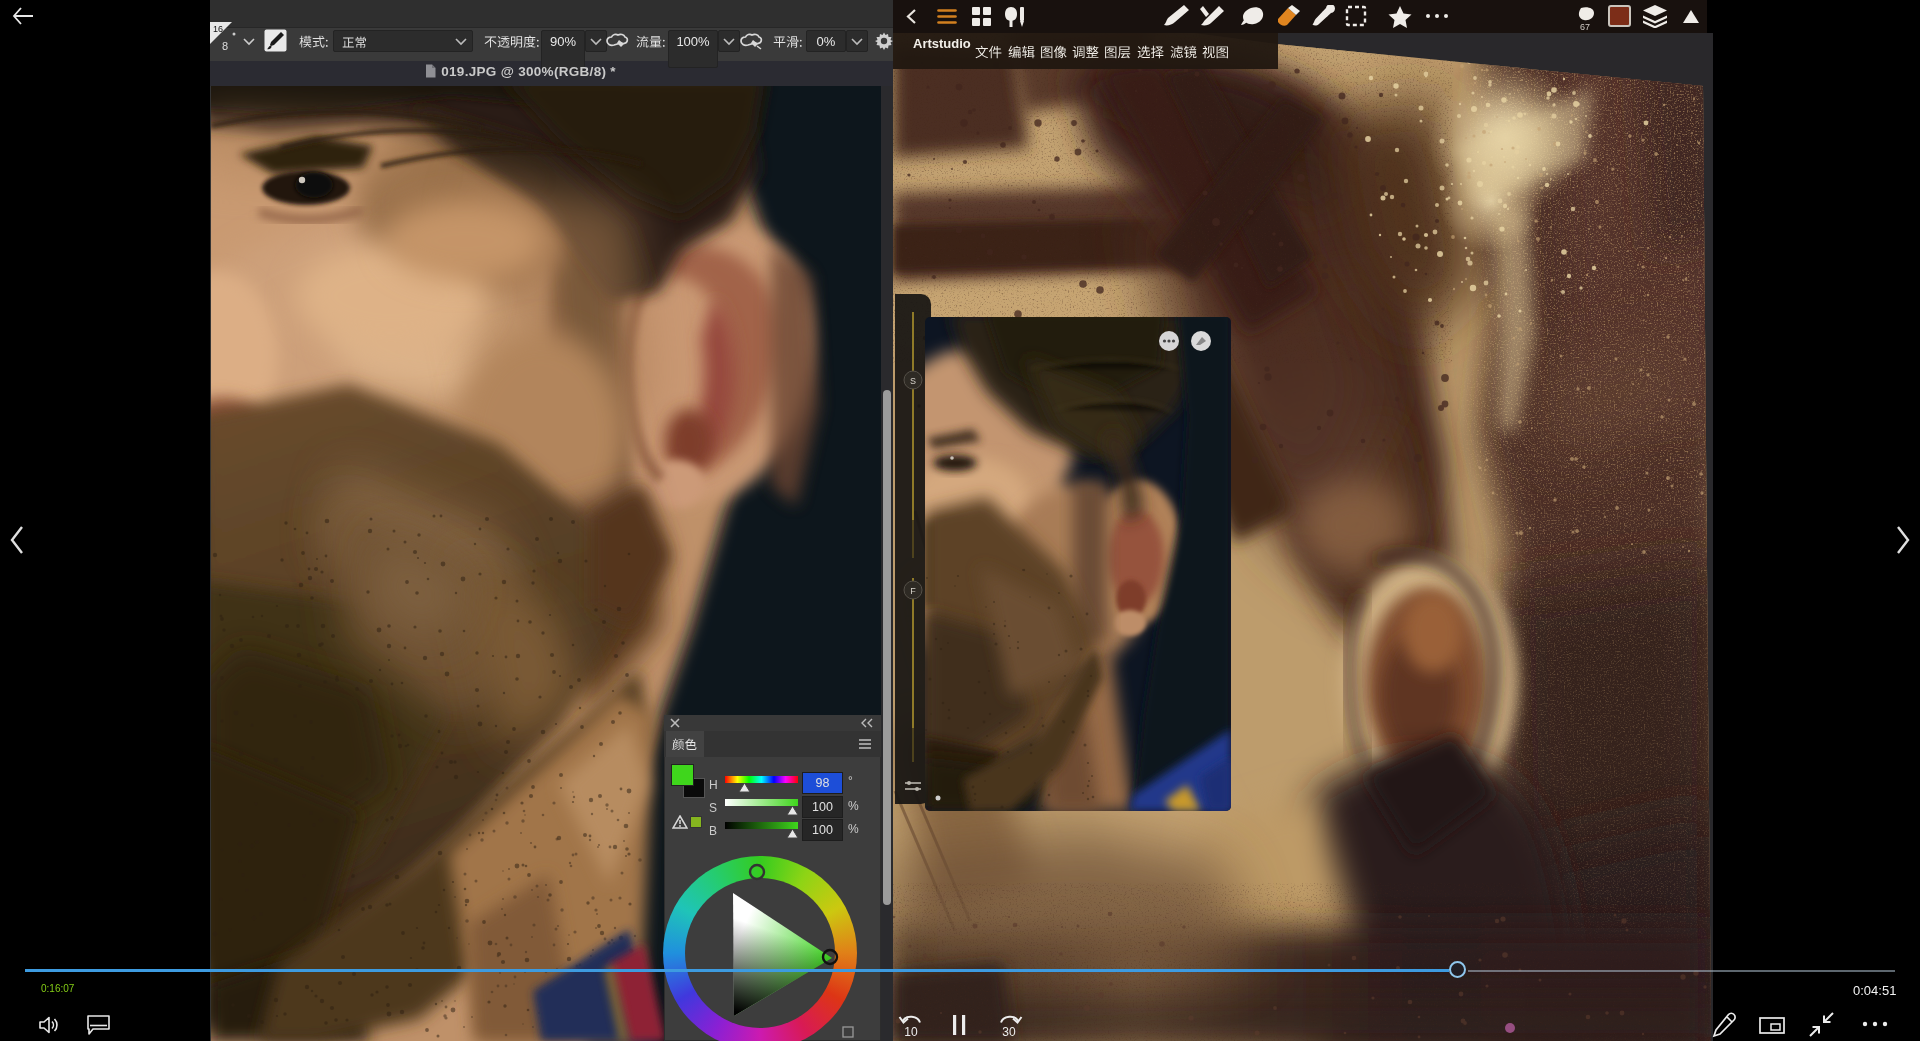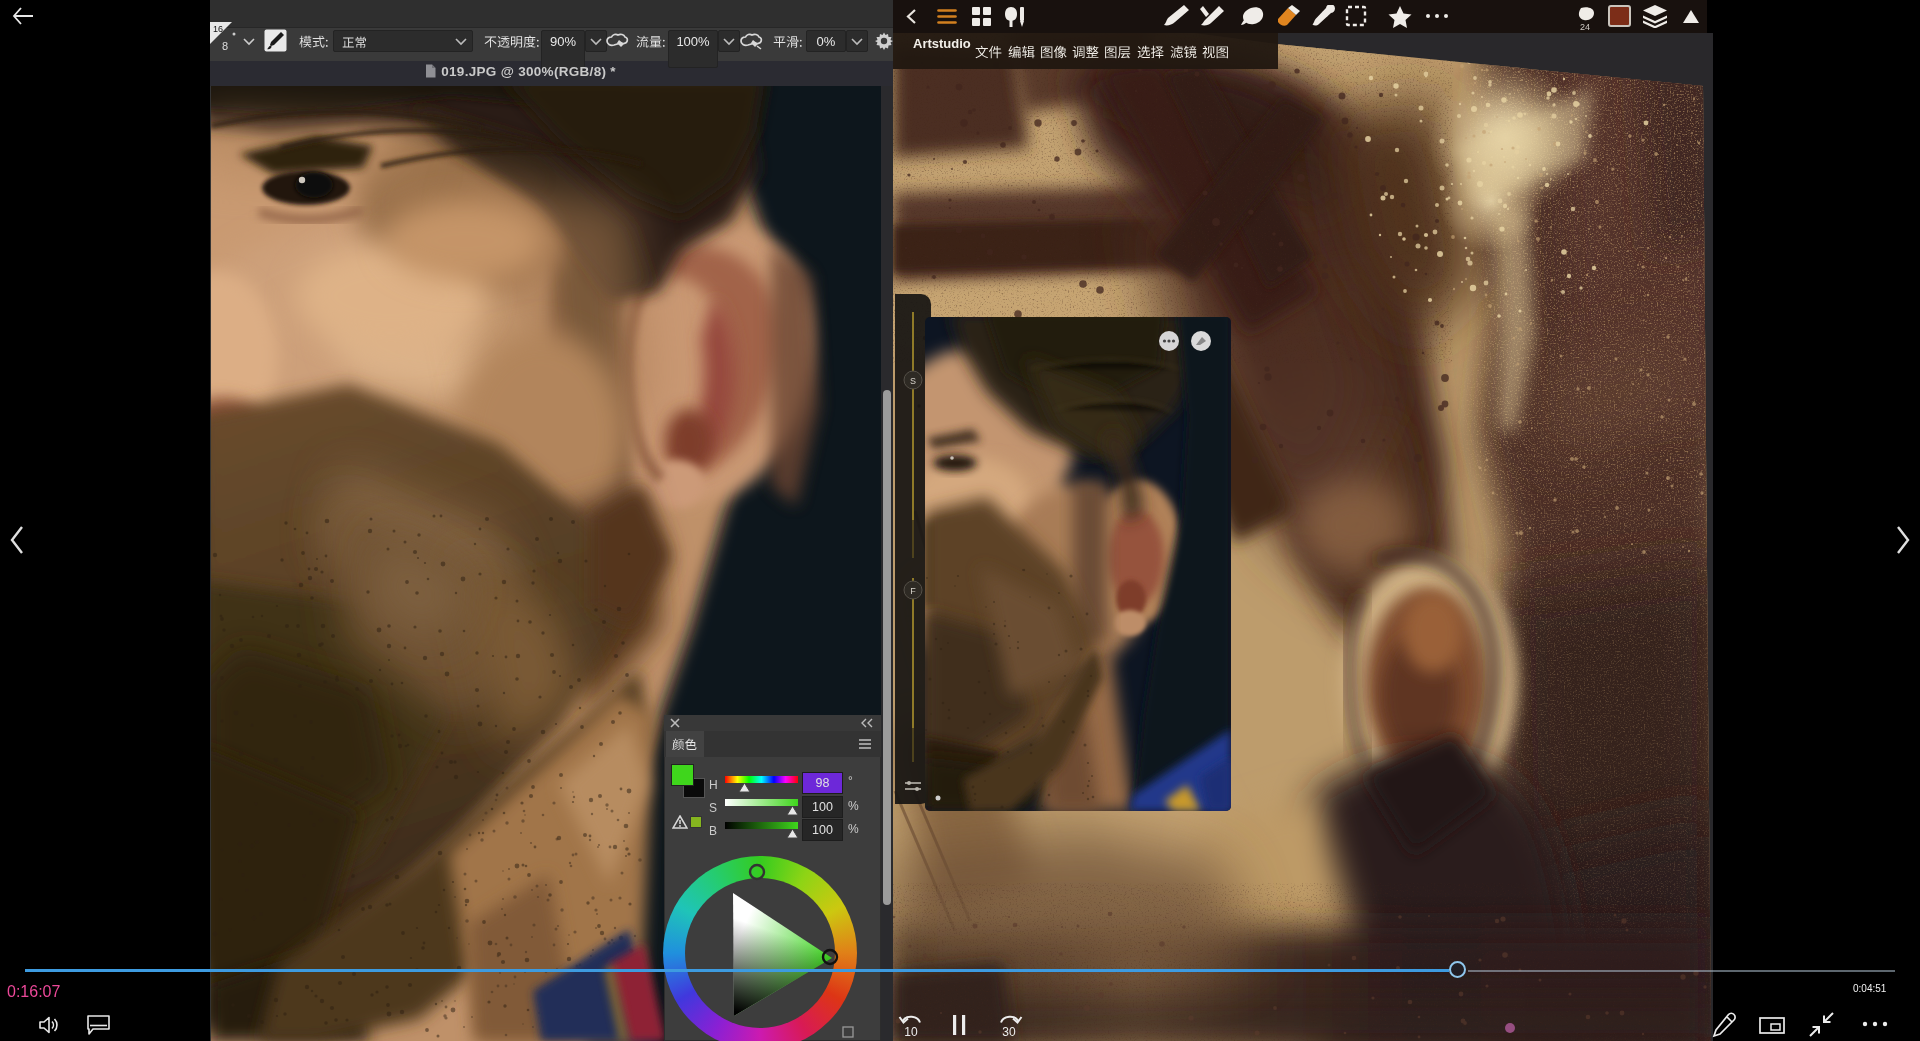--- a/index.html
+++ b/index.html
@@ -1280,21 +1280,21 @@
 <g transform="translate(262,0)">
         <circle cx="3" cy="11" r="2"></circle>
         <circle cx="12" cy="11" r="2"></circle>
         <circle cx="21" cy="11" r="2"></circle>
       </g>
 </g>
   </svg>
 <svg class="abs" style="left:1577px;top:6px" width="20" height="16" viewBox="0 0 20 16">
     <path d="M4,2 C10,0 17,2 17,7 C17,12 12,15 7,14 C2,13 0,8 4,2 Z" fill="#f0ede8"></path>
   </svg>
-<div class="abs" style="left:1580px;top:22px;color:#cfcac4;font-size:9px">24</div>
+<div class="abs" style="left:1580px;top:22px;color:#cfcac4;font-size:9px">67</div>
 <div class="abs" style="left:1608px;top:5px;width:23px;height:22px;background:#7c2d18;border:2px solid #c9c4bc;border-radius:3px"></div>
 <svg class="abs" style="left:1643px;top:5px" width="24" height="23" viewBox="0 0 24 23">
 <g fill="#efece8">
       <path d="M12,0 L24,5.5 L12,11 L0,5.5 Z"></path>
       <path d="M0,10.5 L12,16 L24,10.5 L24,13 L12,18.5 L0,13 Z"></path>
       <path d="M0,15.5 L12,21 L24,15.5 L24,18 L12,23.5 L0,18 Z"></path>
     </g>
   </svg>
 <svg class="abs" style="left:1683px;top:10px" width="16" height="13" viewBox="0 0 16 13">
     <path d="M8,0 L16,13 L0,13 Z" fill="#efece8"></path>
@@ -1541,21 +1541,21 @@
       <path d="M1,10 L13,10"></path>
     </g>
   </svg>
 <div class="abs" style="left:683px;top:778px;width:22px;height:20px;background:#0a0a0a;border:1px solid #555;z-index:6"></div>
 <div class="abs" style="left:671px;top:764px;width:23px;height:22px;background:#3fd61c;border:1px solid #222;z-index:7"></div>
 <div class="abs" style="left:709px;top:778px;color:#ccc;font-size:12px;z-index:7">H</div>
 <div class="abs" style="left:725px;top:776px;width:73px;height:7px;z-index:7;background:linear-gradient(90deg,#f00,#ff0 17%,#0f0 33%,#0ff 50%,#00f 67%,#f0f 83%,#f00)"></div>
 <svg class="abs" style="left:738px;top:783px;z-index:8" width="13" height="10" viewBox="0 0 13 10">
     <path d="M6.5,0 L12,9 L1,9 Z" fill="#e8e8e8" stroke="#444" stroke-width="1"></path>
   </svg>
-<div class="abs" style="left:802px;top:772px;width:41px;height:22px;background:#6d28d9;border:1px solid #1d1d1d;color:#e0e0e0;font-size:12.5px;line-height:21px;text-align:center;z-index:7">98</div>
+<div class="abs" style="left:802px;top:772px;width:41px;height:22px;background:#1d4ed8;border:1px solid #1d1d1d;color:#e0e0e0;font-size:12.5px;line-height:21px;text-align:center;z-index:7">98</div>
 <div class="abs" style="left:848px;top:774px;color:#ccc;font-size:12px;z-index:7">°</div>
 <div class="abs" style="left:725px;top:799px;width:73px;height:7px;z-index:7;background:linear-gradient(90deg,#ffffff,#3fd61c)"></div>
 <svg class="abs" style="left:786px;top:806px;z-index:8" width="13" height="10" viewBox="0 0 13 10">
     <path d="M6.5,0 L12,9 L1,9 Z" fill="#e8e8e8" stroke="#444" stroke-width="1"></path>
   </svg>
 <div class="abs" style="left:802px;top:796px;width:41px;height:22px;background:#262626;border:1px solid #1d1d1d;color:#e0e0e0;font-size:12.5px;line-height:21px;text-align:center;z-index:7">100</div>
 <div class="abs" style="left:848px;top:799px;color:#ccc;font-size:12px;z-index:7">%</div>
 <div class="abs" style="left:725px;top:822px;width:73px;height:7px;z-index:7;background:linear-gradient(90deg,#000000,#3fd61c)"></div>
 <svg class="abs" style="left:786px;top:829px;z-index:8" width="13" height="10" viewBox="0 0 13 10">
     <path d="M6.5,0 L12,9 L1,9 Z" fill="#e8e8e8" stroke="#444" stroke-width="1"></path>
@@ -1604,22 +1604,22 @@
   </svg>
 <svg class="abs" style="left:8px;top:525px;z-index:20" width="18" height="30" viewBox="0 0 18 30">
     <path d="M14,2 L4,15 L14,28" stroke="#e0e0e0" stroke-width="2.4" fill="none"></path>
   </svg>
 <svg class="abs" style="left:1894px;top:525px;z-index:20" width="18" height="30" viewBox="0 0 18 30">
     <path d="M4,2 L14,15 L4,28" stroke="#e0e0e0" stroke-width="2.4" fill="none"></path>
   </svg>
 <div class="abs" style="left:25px;top:969px;width:1424px;height:3px;background:#3d9be0;z-index:20"></div>
 <div class="abs" style="left:1449px;top:961px;width:17px;height:17px;border:2.5px solid #8fc6ec;border-radius:50%;background:rgba(15,35,55,0.35);z-index:20"></div>
 <div class="abs" style="left:1468px;top:969.5px;width:427px;height:2px;background:rgba(170,188,202,0.55);z-index:20"></div>
-<div class="abs" style="left:7px;top:983px;color:#ec4899;font-size:16px;z-index:20">0:16:07</div>
-<div class="abs" style="left:1853px;top:983px;color:#f2f2f2;font-size:10px;z-index:20">0:04:51</div>
+<div class="abs" style="left:41px;top:983px;color:#84cc16;font-size:10px;z-index:20">0:16:07</div>
+<div class="abs" style="left:1853px;top:983px;color:#f2f2f2;font-size:13px;z-index:20">0:04:51</div>
 <svg class="abs" style="left:38px;top:1014px;z-index:20" width="22" height="22" viewBox="0 0 22 22" xmlns="http://www.w3.org/2000/svg">
 <path d="M2,8 L6,8 L11,3.5 L11,18.5 L6,14 L2,14 Z" fill="none" stroke="#e8e8e8" stroke-width="1.6" stroke-linejoin="round"></path>
 <path d="M14,7.5 A5,5 0 0 1 14,14.5 M16.5,5 A8.5,8.5 0 0 1 16.5,17" stroke="#e8e8e8" stroke-width="1.6" fill="none"></path>
   </svg>
 <svg class="abs" style="left:87px;top:1015px;z-index:20" width="23" height="22" viewBox="0 0 23 22" xmlns="http://www.w3.org/2000/svg">
 <path d="M1,1 L22,1 L22,14 L6,14 L2,19 L2,14 L1,14 Z" fill="none" stroke="#e8e8e8" stroke-width="1.6" stroke-linejoin="round"></path>
 <path d="M3,10.5 L20,10.5" stroke="#e8e8e8" stroke-width="1.6"></path>
   </svg>
 <svg class="abs" style="left:898px;top:1012px;z-index:20" width="26" height="26" viewBox="0 0 26 26" xmlns="http://www.w3.org/2000/svg">
 <path d="M4.5,9 A9.5,8 0 0 1 22,10.5" fill="none" stroke="#ececec" stroke-width="2"></path>

